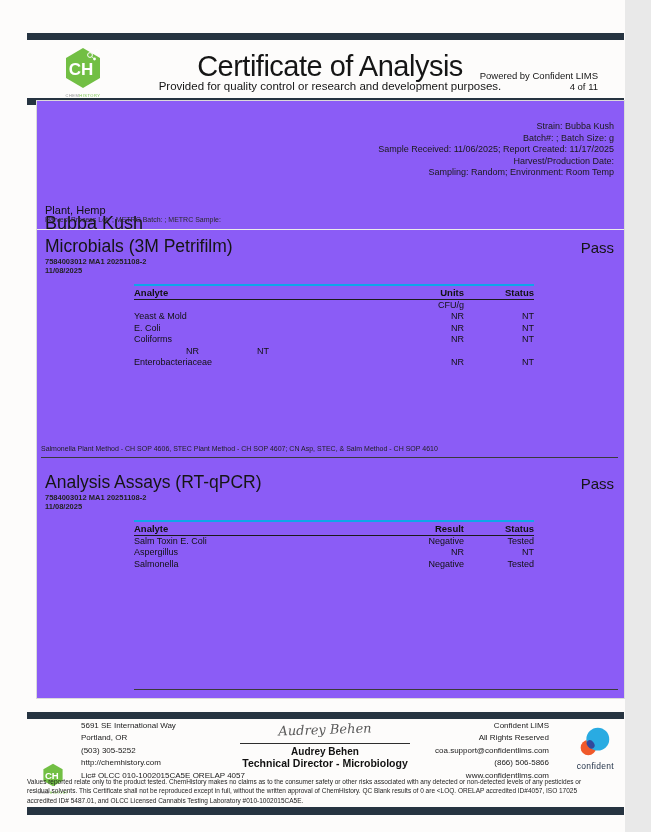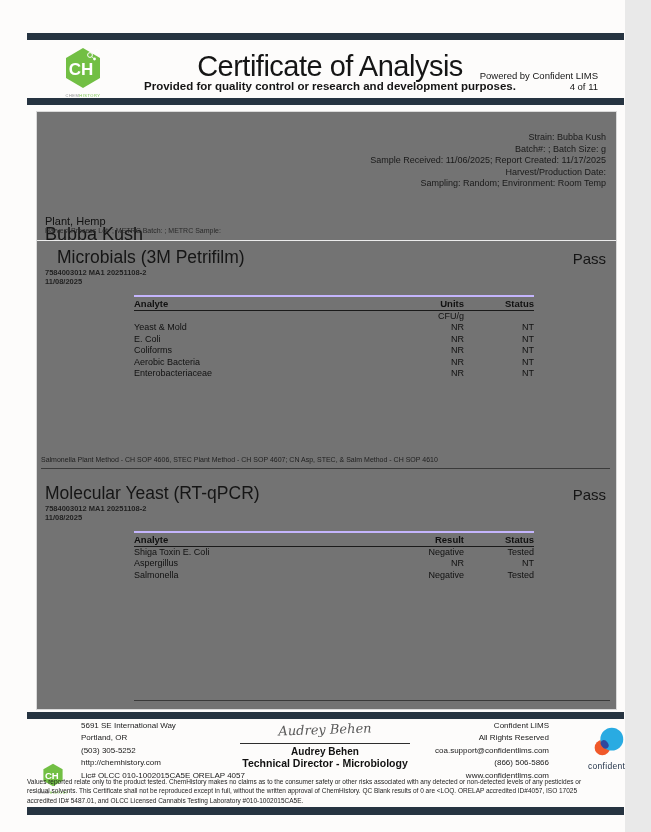--- a/index.html
+++ b/index.html
@@ -5,53 +5,53 @@
   html,body{margin:0;padding:0;background:#e9e9e9;}
   .page{position:relative;width:625px;height:832px;background:#fdfcfb;overflow:hidden;
         font-family:"Liberation Sans",sans-serif;color:#111;}
   .abs{position:absolute;}
   .bar{position:absolute;left:27px;width:597px;background:#263441;}
   
   .hdr-logo{left:55px;top:47px;width:56px;text-align:center;}
   .hdr-caption{font-size:4px;letter-spacing:.5px;line-height:5px;}
   .cap-grey{color:#8f8f8f;} .cap-green{color:#72bf44;}
   .title{left:130px;top:50px;width:400px;text-align:center;font-size:29px;letter-spacing:-.5px;color:#151515;}
-  .subtitle{left:130px;top:80px;width:400px;text-align:center;font-size:11.5px;font-weight:bold;color:#151515;}
+  .subtitle{left:130px;top:80px;width:400px;text-align:center;font-size:11.5px;font-weight:normal;color:#151515;}
   .powered{right:27px;top:70px;text-align:right;font-size:9.5px;line-height:11px;color:#151515;}
   
-  .card{left:36px;top:111px;width:579px;height:597px;background:#737373;border:1px solid #dadada;}
+  .card{left:36px;top:100px;width:579px;height:597px;background:#8b5cf6;border:1px solid #dadada;padding-left:8px;}
   .sample-info{right:10px;top:20px;text-align:right;font-size:9px;line-height:11.5px;color:#1a1a1a;}
   .sample-name{left:8px;top:82px;font-size:18px;color:#151515;margin-top:30px;}
   .sample-type{left:8px;top:103px;font-size:11px;}
   .sample-meta{left:8px;top:115px;font-size:7px;color:#2a2a2a;}
   .divider{position:absolute;border-top:1px solid #ececec;height:0;}
   .sec-title{left:8px;font-size:17.5px;color:#151515;}
   .sec-status{right:10px;font-size:15px;color:#151515;}
   .sec-id{left:8px;font-size:7.5px;color:#222;font-weight:bold;}
   
   .tbl{position:absolute;left:97px;width:400px;}
   .trow{display:flex;font-size:9px;line-height:11.4px;}
-  .thead{font-size:9.5px;font-weight:bold;border-top:2px solid #c4b5fd;border-bottom:1.4px solid #1a1a1a;
+  .thead{font-size:9.5px;font-weight:bold;border-top:2px solid #0ea5e9;border-bottom:1.4px solid #1a1a1a;
          line-height:12px;padding-top:1px;}
   .c1{flex:1;text-align:left;}
   .c2{width:65px;text-align:right;}
   .c3{width:70px;text-align:right;}
   .footnote{left:4px;font-size:7px;color:#1f1f1f;}
   .endline{position:absolute;height:0;border-top:1.5px solid #3a3a3a;}
   
   .ft-logo{left:36px;top:763px;width:34px;text-align:center;}
   .ft-addr{left:81px;top:720px;font-size:8px;line-height:12.4px;color:#1a1a1a;}
   .sig-script{left:240px;top:722px;width:170px;text-align:center;
               font-family:"DejaVu Serif",serif;font-style:italic;font-size:13px;color:#5a5a5a;
               transform:rotate(-2deg);}
   .sig-line{left:240px;top:743px;width:170px;height:0;border-top:1.2px solid #2e2e2e;}
   .sig-name{left:215px;top:746px;width:220px;text-align:center;font-size:10px;font-weight:bold;}
   .sig-title{left:215px;top:757px;width:220px;text-align:center;font-size:10.5px;font-weight:bold;}
   .ft-lims{right:76px;top:720px;text-align:right;font-size:8px;line-height:12.4px;color:#1a1a1a;}
-  .conf-logo{left:588px;top:726px;width:46px;text-align:left;}
+  .conf-logo{left:568px;top:726px;width:46px;text-align:right;}
   .conf-label{font-size:8.5px;color:#233349;letter-spacing:.3px;margin-top:-1px;}
   .disclaimer{left:27px;top:777px;width:600px;font-size:6.5px;line-height:9.3px;color:#1c1c1c;}
 </style>
 </head>
 <body>
 
 <div class="page">
 
   <div class="bar" style="top:33px;height:7px;"></div>
 
@@ -85,21 +85,21 @@
       <div>Sample Received: 11/06/2025; Report Created: 11/17/2025</div>
       <div>Harvest/Production Date:</div>
       <div>Sampling: Random; Environment: Room Temp</div>
     </div>
 
     <div class="abs sample-name">Bubba Kush</div>
     <div class="abs sample-type">Plant, Hemp</div>
     <div class="abs sample-meta">Harvest Process Lot: ; METRC Batch: ; METRC Sample:</div>
     <div class="divider" style="left:0;right:0;top:128px;"></div>
 
-    <div class="abs sec-title" style="top:135px;margin-left:12px;">Microbials (3M Petrifilm)</div>
+    <div class="abs sec-title" style="top:135px;">Microbials (3M Petrifilm)</div>
     <div class="abs sec-status" style="top:138px;">Pass</div>
     <div class="abs sec-id" style="top:156px;">7584003012 MA1 20251108-2</div>
     <div class="abs sec-id" style="top:165px;">11/08/2025</div>
 
     <div class="tbl" style="top:183px;">
       <div class="trow thead">
         <span class="c1">Analyte</span>
         <span class="c2">Units</span>
         <span class="c3">Status</span>
       </div>
@@ -117,47 +117,46 @@
         <span class="c1">E. Coli</span>
         <span class="c2">NR</span>
         <span class="c3">NT</span>
       </div>
       <div class="trow">
         <span class="c1">Coliforms</span>
         <span class="c2">NR</span>
         <span class="c3">NT</span>
       </div>
       <div class="trow">
-        <span class="c1">Aerobic Bacteria</span>
         <span class="c2">NR</span>
         <span class="c3">NT</span>
       </div>
       <div class="trow">
         <span class="c1">Enterobacteriaceae</span>
         <span class="c2">NR</span>
         <span class="c3">NT</span>
       </div>
     </div>
 
     <div class="abs footnote" style="top:344px;">Salmonella Plant Method - CH SOP 4606, STEC Plant Method - CH SOP 4607; CN Asp, STEC, &amp; Salm Method - CH SOP 4610</div>
     <div class="endline" style="left:4px;right:6px;top:356px;"></div>
 
-    <div class="abs sec-title" style="top:371px;">Molecular Yeast (RT-qPCR)</div>
+    <div class="abs sec-title" style="top:371px;">Analysis Assays (RT-qPCR)</div>
     <div class="abs sec-status" style="top:374px;">Pass</div>
     <div class="abs sec-id" style="top:392px;">7584003012 MA1 20251108-2</div>
     <div class="abs sec-id" style="top:401px;">11/08/2025</div>
 
     <div class="tbl" style="top:419px;">
       <div class="trow thead">
         <span class="c1">Analyte</span>
         <span class="c2">Result</span>
         <span class="c3">Status</span>
       </div>
       <div class="trow">
-        <span class="c1">Shiga Toxin E. Coli</span>
+        <span class="c1">Salm Toxin E. Coli</span>
         <span class="c2">Negative</span>
         <span class="c3">Tested</span>
       </div>
       <div class="trow">
         <span class="c1">Aspergillus</span>
         <span class="c2">NR</span>
         <span class="c3">NT</span>
       </div>
       <div class="trow">
         <span class="c1">Salmonella</span>

